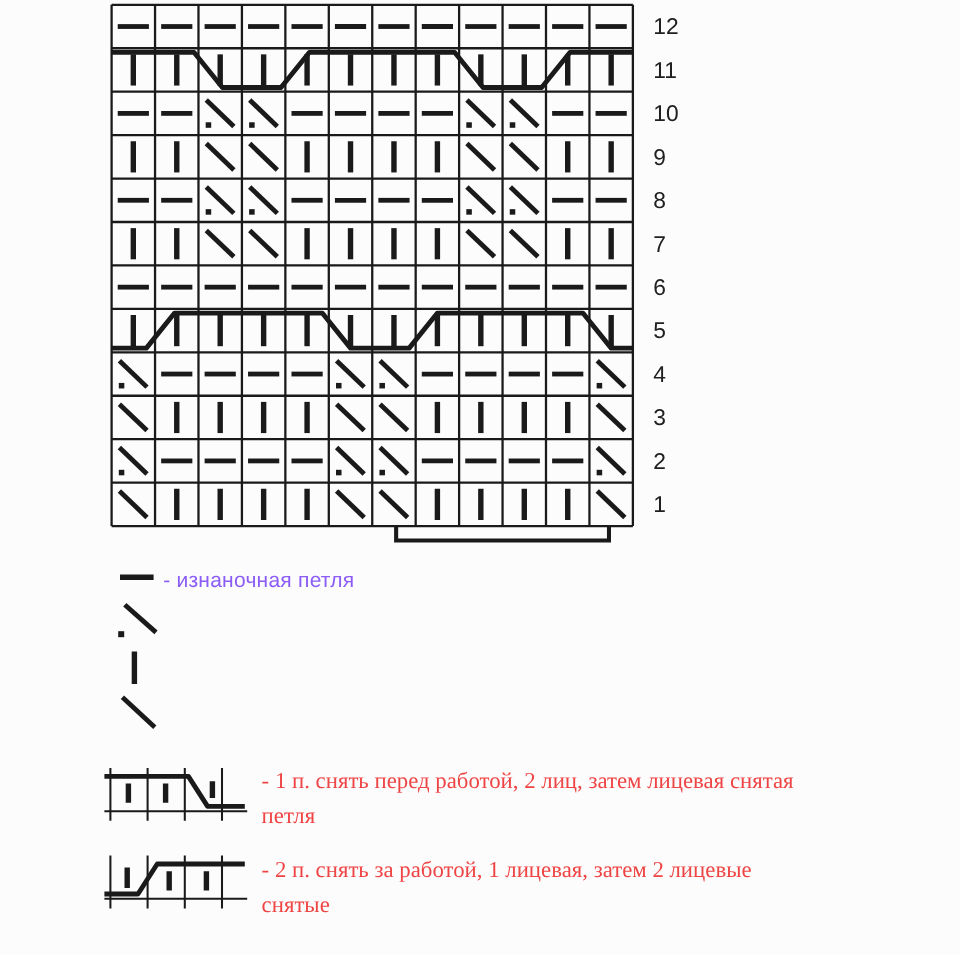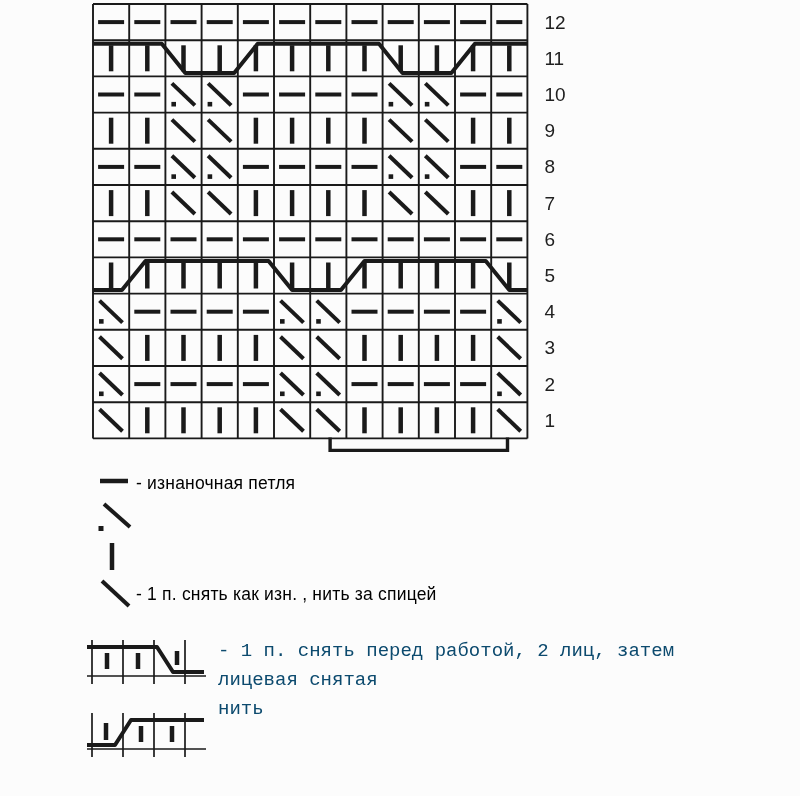--- a/index.html
+++ b/index.html
@@ -6,25 +6,25 @@
   .page{
     position:relative;width:800px;height:796px;overflow:hidden;
     background:#fcfcfc;
     font-family:"Liberation Sans",sans-serif;
     color:#1a1a1a;
   }
   #chart-svg{position:absolute;left:0;top:0;}
   .legend{position:absolute;left:96px;top:0;width:520px;height:0;}
   .lg-item{position:absolute;left:0;display:flex;align-items:center;height:34px;}
   .lg-icon{width:40px;height:34px;flex:0 0 40px;}
-  .lg-label{font-size:17.5px;color:#000000;white-space:nowrap;letter-spacing:0.2px;}
+  .lg-label{font-size:17.5px;color:#8b5cf6;white-space:nowrap;letter-spacing:0.2px;}
   .cl-item-sym{position:absolute;left:86px;width:130px;height:56px;}
   .cl-text{
     position:absolute;left:218px;width:490px;
-    font-family:Liberation Mono, monospace;font-size:19px;line-height:29px;color:#0c4a6e;
+    font-family:Liberation Serif, serif;font-size:19px;line-height:29px;color:#ef4444;
   }
 </style>
 </head>
 <body>
 
 <div class="page">
 
   <svg id="chart-svg" width="800" height="462" viewBox="0 0 800 462">
       <line x1="93" y1="4" x2="93" y2="438.40000000000003" stroke="#1a1a1a" stroke-width="1.9"></line>
       <line x1="129.2" y1="4" x2="129.2" y2="438.40000000000003" stroke="#1a1a1a" stroke-width="1.9"></line>
@@ -244,45 +244,48 @@
     </div>
     <div class="lg-item" style="top:540px">
       <svg class="lg-icon" width="40" height="34">
           <line stroke="#1a1a1a" stroke-width="4.5" stroke-linecap="butt" x1="16" y1="3" x2="16" y2="30"></line>
         </svg>
     </div>
     <div class="lg-item" style="top:577px">
       <svg class="lg-icon" width="40" height="34">
           <line stroke="#1a1a1a" stroke-width="4" stroke-linecap="butt" x1="6" y1="4" x2="33" y2="29"></line>
         </svg>
-      <span class="lg-label">- 1 п. снять как изн. , нить за спицей</span>
     </div>
   </div>
 
   <svg class="cl-item-sym" style="top:634px" id="cable-sym-0" width="130" height="56">
       <line stroke="#1a1a1a" stroke-width="1.7" x1="6" y1="6" x2="6" y2="50"></line>
       <line stroke="#1a1a1a" stroke-width="1.7" x1="37" y1="6" x2="37" y2="50"></line>
       <line stroke="#1a1a1a" stroke-width="1.7" x1="68" y1="6" x2="68" y2="50"></line>
       <line stroke="#1a1a1a" stroke-width="1.7" x1="99" y1="6" x2="99" y2="50"></line>
       <line stroke="#1a1a1a" stroke-width="1.7" x1="1" y1="42" x2="120" y2="42"></line>
       <polyline stroke="#1a1a1a" stroke-width="4" fill="none" stroke-linejoin="round" points="1,13 71,13 87,38 118,38"></polyline>
       <line stroke="#1a1a1a" stroke-width="4.5" x1="21" y1="19" x2="21" y2="35"></line>
       <line stroke="#1a1a1a" stroke-width="4.5" x1="52" y1="19" x2="52" y2="35"></line>
       <line stroke="#1a1a1a" stroke-width="4.5" x1="91" y1="17" x2="91" y2="31"></line>
     </svg>
   <div class="cl-text" style="top:637px">
     <div>- 1 п. снять перед работой, 2 лиц, затем лицевая снятая</div>
-    <div>нить</div>
+    <div>петля</div>
   </div>
 
   <svg class="cl-item-sym" style="top:707px" id="cable-sym-1" width="130" height="56">
       <line stroke="#1a1a1a" stroke-width="1.7" x1="6" y1="6" x2="6" y2="50"></line>
       <line stroke="#1a1a1a" stroke-width="1.7" x1="37" y1="6" x2="37" y2="50"></line>
       <line stroke="#1a1a1a" stroke-width="1.7" x1="68" y1="6" x2="68" y2="50"></line>
       <line stroke="#1a1a1a" stroke-width="1.7" x1="99" y1="6" x2="99" y2="50"></line>
       <line stroke="#1a1a1a" stroke-width="1.7" x1="1" y1="42" x2="120" y2="42"></line>
       <polyline stroke="#1a1a1a" stroke-width="4" fill="none" stroke-linejoin="round" points="1,38 29,38 45,13 118,13"></polyline>
       <line stroke="#1a1a1a" stroke-width="4.5" x1="20" y1="16" x2="20" y2="33"></line>
       <line stroke="#1a1a1a" stroke-width="4.5" x1="55" y1="19" x2="55" y2="35"></line>
       <line stroke="#1a1a1a" stroke-width="4.5" x1="86" y1="19" x2="86" y2="35"></line>
     </svg>
+  <div class="cl-text" style="top:711px">
+    <div>- 2 п. снять за работой, 1 лицевая, затем 2 лицевые</div>
+    <div>снятые</div>
+  </div>
 
 </div>
 
 </body></html>

